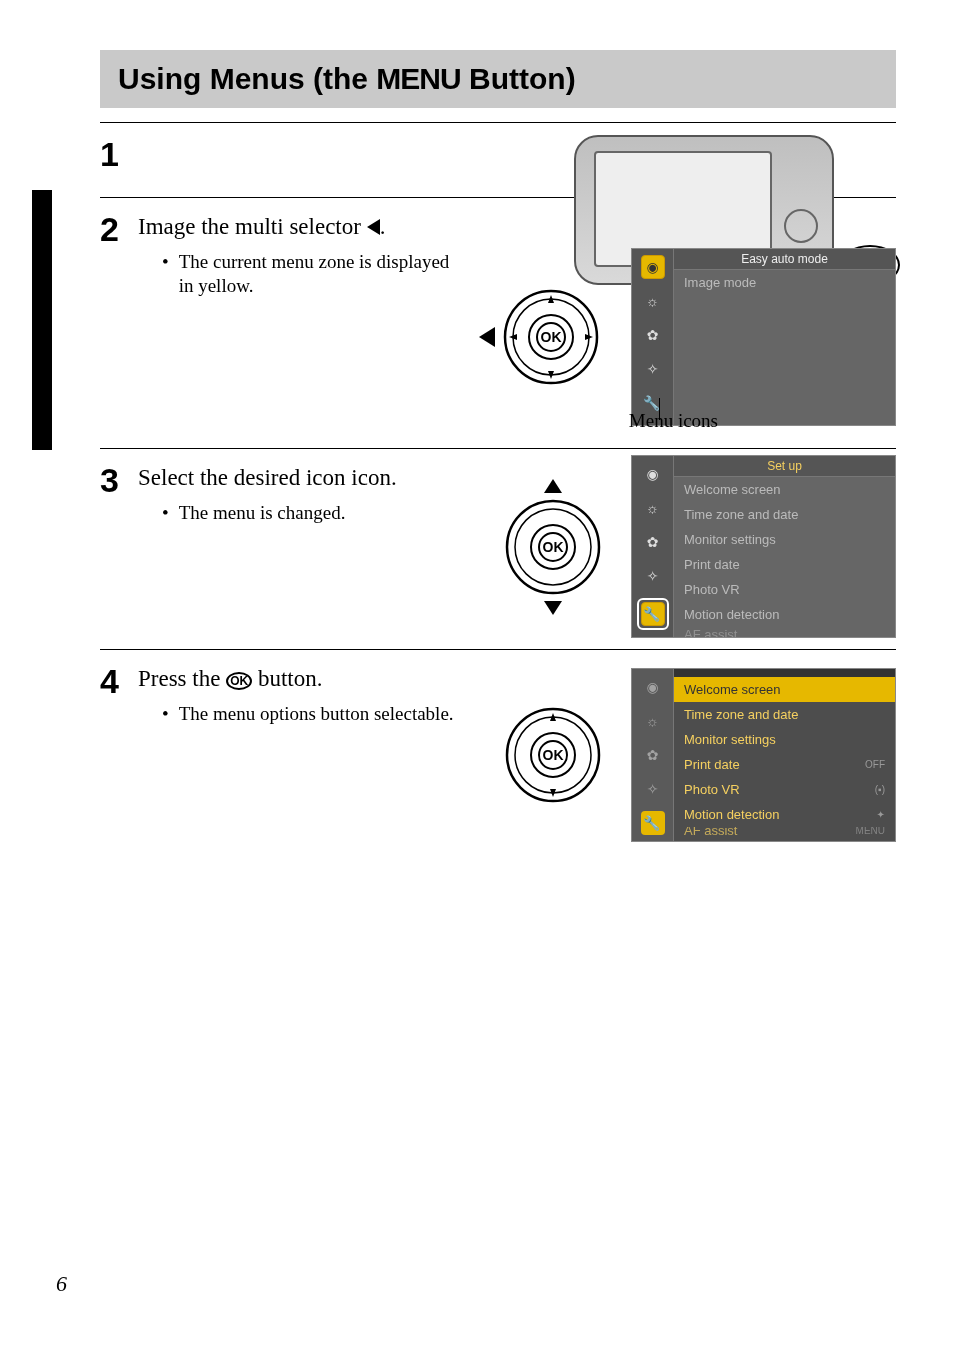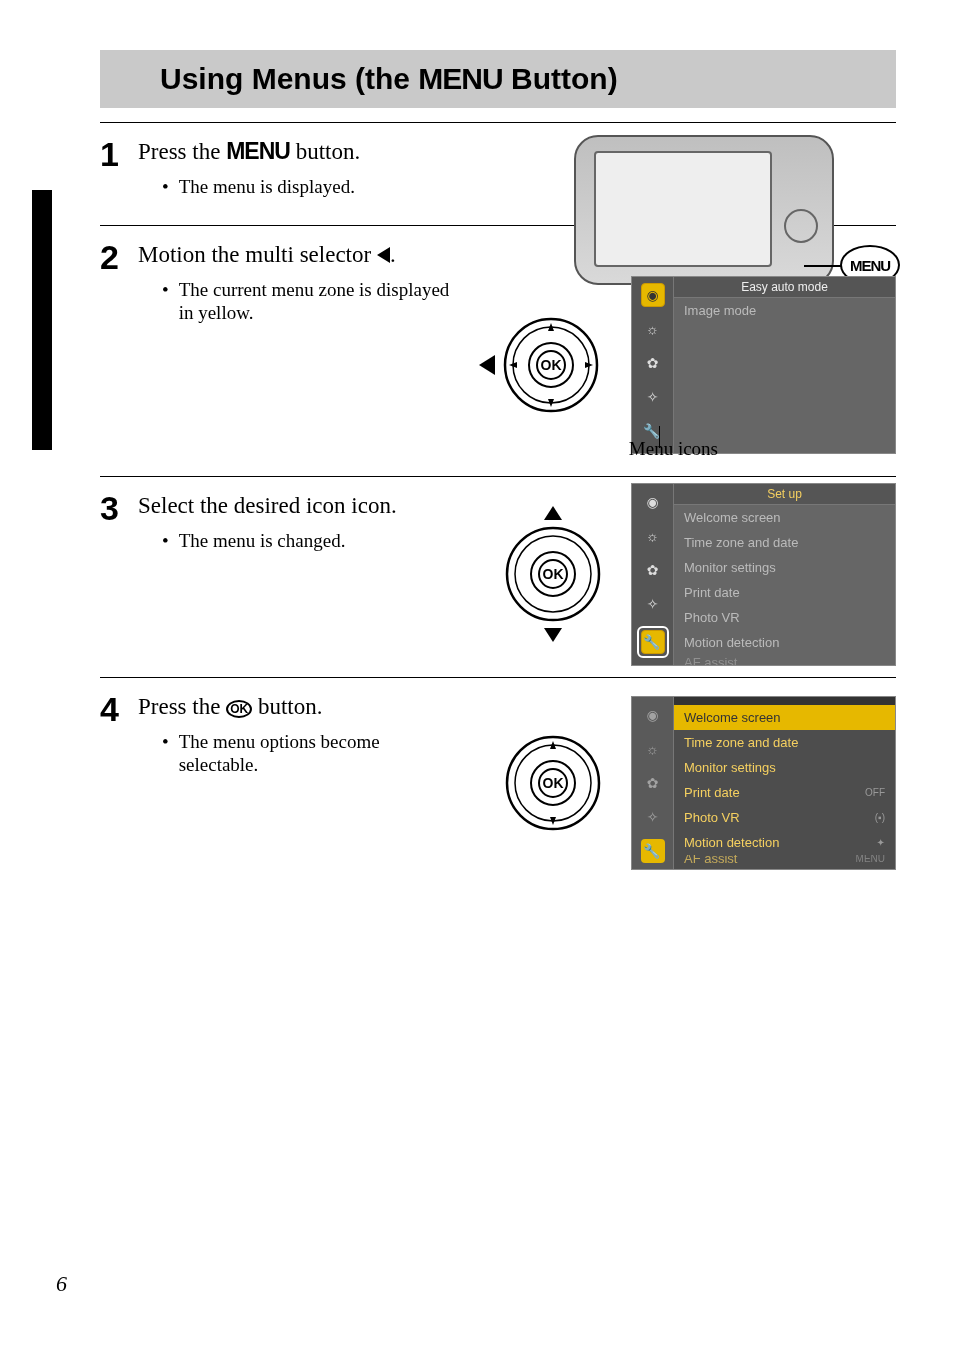--- a/index.html
+++ b/index.html
@@ -3,21 +3,21 @@
 <meta charset="utf-8">
 <style>
   * { box-sizing: border-box; margin: 0; padding: 0; }
   html, body { width: 954px; height: 1345px; background: #fff; font-family: "Times New Roman", Georgia, serif; color: #000; }
   .page { position: relative; width: 954px; height: 1345px; padding: 50px 58px 60px 100px; }
   .black-tab { position: absolute; left: 32px; top: 190px; width: 20px; height: 260px; background: #000; }
   .side-label { position: absolute; left: 34px; top: 292px; width: 16px; font-family: Georgia, serif; font-size: 16px; writing-mode: vertical-rl; text-orientation: mixed; color: #000; }
   .page-num { position: absolute; left: 56px; bottom: 48px; font-style: italic; font-size: 22px; font-family: Georgia, serif; }
 
   .title-banner { background: #c9c9c9; padding: 12px 18px; margin-bottom: 14px; }
-  .title-banner h1 { font-family: Arial, Helvetica, sans-serif; font-weight: 800; font-size: 30px; letter-spacing: 0; margin-left: 42px; }
+  .title-banner h1 { font-family: Arial, Helvetica, sans-serif; font-weight: 800; font-size: 30px; letter-spacing: 0; }
   .glyph-menu { font-family: "Arial Narrow", Arial, sans-serif; font-weight: 700; letter-spacing: -1px; }
   .intro { font-size: 20px; margin-bottom: 18px; padding: 0 2px; }
   .ok-circ { display: inline-block; border: 2px solid #000; border-radius: 50%; font-family: Arial, sans-serif; font-size: 12px; font-weight: 700; padding: 0 2px; line-height: 14px; vertical-align: 1px; }
 
   hr.sep { border: none; border-top: 1px solid #000; margin: 0; }
 
   .step { display: flex; padding: 14px 0 26px 0; position: relative; }
   .step-num { font-family: Arial, Helvetica, sans-serif; font-weight: 900; font-size: 34px; width: 38px; line-height: 1; }
   .step-body { flex: 1; }
   .step-h { font-size: 23px; line-height: 1.3; margin-bottom: 8px; max-width: 320px; }
@@ -86,48 +86,40 @@
     <h1>
       <span>Using Menus (the </span><span class="glyph-menu">MENU</span><span> Button)</span>
     </h1>
   </div>
 
 
   <hr class="sep">
 
   <div class="step" id="step1">
     <div class="step-num">1</div>
-    <div class="step-body">
-      <div class="step-h">
-        <span>Press the </span><span class="glyph-menu">MENU</span><span> button.</span>
-      </div>
-      <div class="bullet">
-          <span>The menu is displayed.</span>
-        </div>
-    </div>
     <div class="step-gfx">
       <div class="camera">
         <div class="cam-screen"></div>
         <div class="cam-btns">
             <div class="cam-dial"></div>
           </div>
       </div>
       <div class="menu-btn-callout">
           <span>MENU</span>
         </div>
     </div>
   </div>
 
   <hr class="sep">
 
   <div class="step" id="step2" style="min-height:250px;">
     <div class="step-num">2</div>
     <div class="step-body">
       <div class="step-h">
-        <span>Motion the multi selector </span><span class="tri-left-inline"></span><span>.</span>
+        <span>Image the multi selector </span><span class="tri-left-inline"></span><span>.</span>
       </div>
       <div class="bullet">
           <span>The current menu zone is displayed in yellow.</span>
         </div>
     </div>
     <div class="step-gfx">
       <div class="dial">
         <svg viewBox="0 0 100 100">
           <circle cx="50" cy="50" r="46" fill="#fff" stroke="#000" stroke-width="2.5"></circle>
           <circle cx="50" cy="50" r="38" fill="none" stroke="#000" stroke-width="1.5"></circle>
@@ -205,21 +197,21 @@
 
   <hr class="sep">
 
   <div class="step" id="step4" style="min-height:200px;">
     <div class="step-num">4</div>
     <div class="step-body">
       <div class="step-h">
         <span>Press the </span><span class="ok-circ">OK</span><span> button.</span>
       </div>
       <div class="bullet">
-          <span>The menu options become selectable.</span>
+          <span>The menu options button selectable.</span>
         </div>
     </div>
     <div class="step-gfx">
       <div class="dial">
         <svg viewBox="0 0 100 100">
           <circle cx="50" cy="50" r="46" fill="#fff" stroke="#000" stroke-width="2.5"></circle>
           <circle cx="50" cy="50" r="38" fill="none" stroke="#000" stroke-width="1.5"></circle>
           <circle cx="50" cy="50" r="22" fill="none" stroke="#000" stroke-width="2"></circle>
           <path d="M50 8 L47 16 L53 16 Z" fill="#000"></path>
           <path d="M50 92 L47 84 L53 84 Z" fill="#000"></path>

